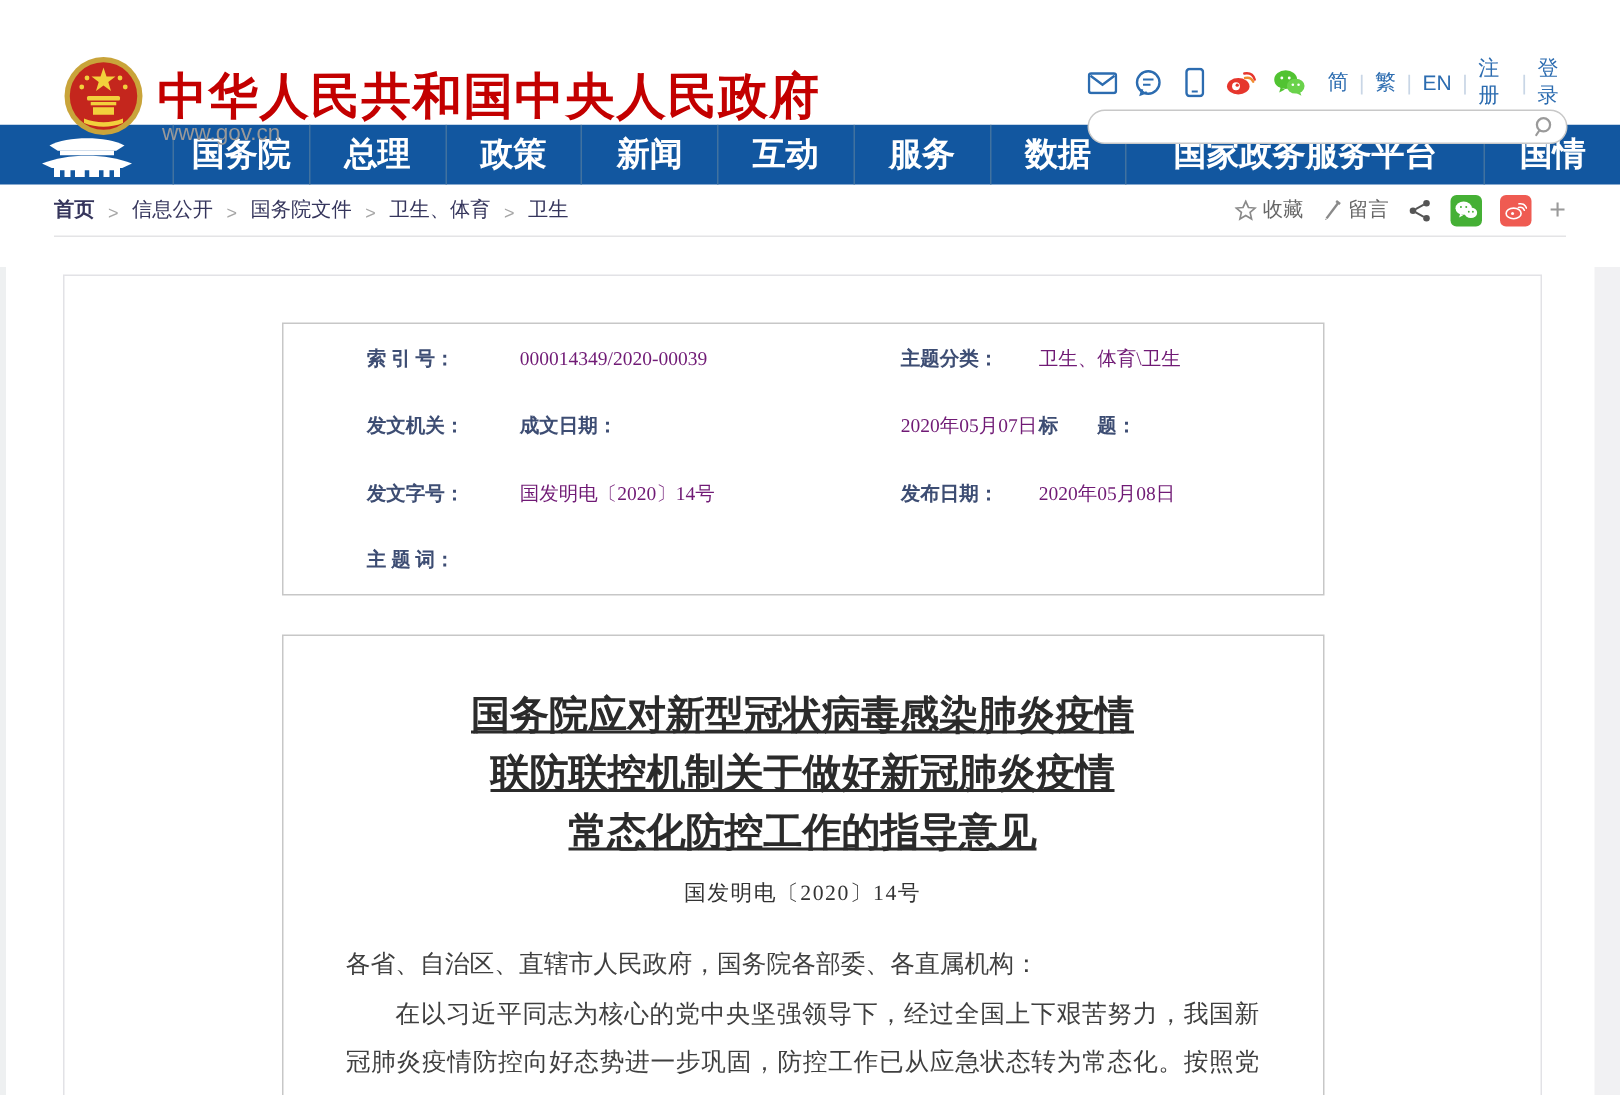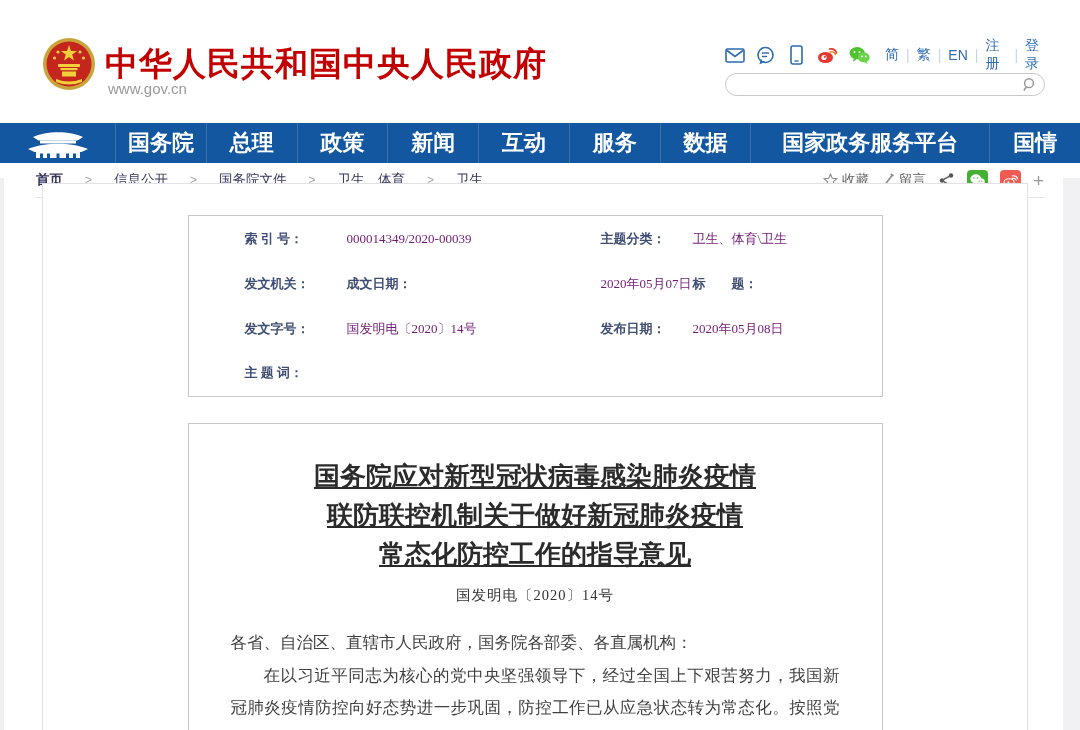--- a/index.html
+++ b/index.html
@@ -7,21 +7,21 @@
     width: 1080px; height: 730px;
     overflow: hidden;
     background: #ffffff;
     font-family: "Liberation Sans", sans-serif;
   }
   .edge-strip { position: absolute; top: 178px; bottom: 0; }
   .edge-strip.left  { left: 0; width: 4px;  background: #eef0f1; }
   .edge-strip.right { right: 0; width: 17px; background: #f1f1f3; }
 
   
-  .site-header { position: relative; height: 123px; background: #fff; }
+  .site-header { position: relative; height: 83px; background: #fff; }
   .emblem { position: absolute; left: 42px; top: 36px; width: 54px; height: 56px; }
   .site-title {
     position: absolute; left: 105px; top: 42px;
     font-size: 33px; font-weight: 700; color: #c30000; letter-spacing: 1px;
   }
   .site-url { position: absolute; left: 108px; top: 80px; font-size: 15px; color: #999; text-align: center; }
 
   .header-right { position: absolute; right: 33px; top: 44px; width: 322px; }
   .icon-links { display: flex; align-items: center; justify-content: flex-end; gap: 11px; height: 22px; }
   .icon-links .hicon { display: inline-flex; width: 21px; height: 21px; align-items: center; justify-content: center; cursor: pointer; }
@@ -45,21 +45,21 @@
   .nav-cell.first { border-left: none; width: 115px; }
   .nav-item { flex: 1; }
   .nav-item.wide { flex: none; width: 238px; }
 
   
   .crumb-bar {
     height: 34px; margin: 0 36px; border-bottom: 1px solid #e4e4e6;
     display: flex; align-items: center; justify-content: space-between;
     font-size: 13.5px;
   }
-  .crumbs { display: flex; align-items: center; gap: 22px; color: #35355c; }
+  .crumbs { display: flex; align-items: flex-end; gap: 9px; color: #35355c; }
   .crumbs .crumb { cursor: pointer; }
   .crumbs .crumb.home { font-weight: 700; }
   .crumbs .csep { color: #a6a6a6; font-size: 12px; }
   .crumb-tools { display: flex; align-items: center; gap: 12px; color: #666; text-align: center; }
   .tool { display: inline-flex; align-items: center; gap: 4px; cursor: pointer; }
   .badge { width: 21px; height: 21px; border-radius: 4px; display: inline-flex; align-items: center; justify-content: center; cursor: pointer; }
   .badge.wechat { background: #45b035; }
   .badge.weibo  { background: #ef5b52; }
   .plus { font-size: 19px; color: #9a9a9a; cursor: pointer; line-height: 1; }
 

